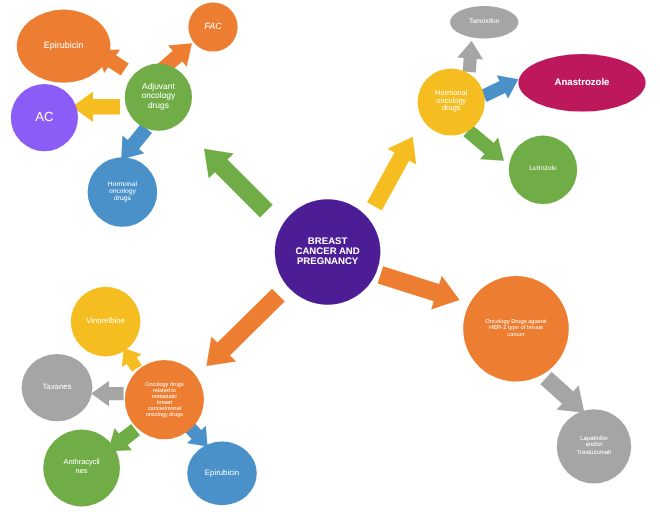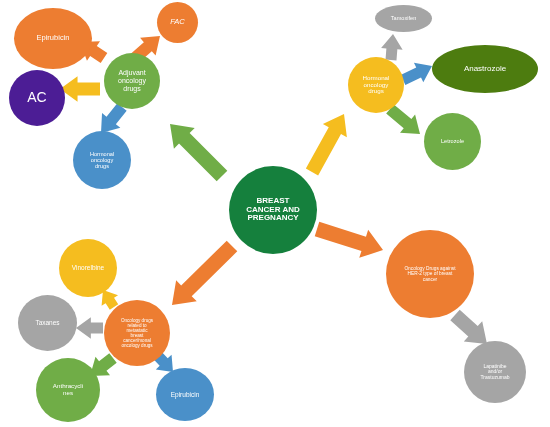--- a/index.html
+++ b/index.html
@@ -62,53 +62,53 @@
       <polygon points="396.48,60.42 397.34,49.23 402.61,49.63 393.00,34.00 381.11,47.98 386.38,48.38 385.52,59.58" fill="#a5a5a5"></polygon>
       <polygon points="405.39,84.95 421.02,77.41 423.31,82.16 432.00,66.00 413.94,62.75 416.24,67.50 400.61,75.05" fill="#4a90c9"></polygon>
       <polygon points="386.16,113.61 403.71,128.24 400.03,132.66 420.00,134.00 415.08,114.59 411.40,119.02 393.84,104.39" fill="#70ad47"></polygon>
       <polygon points="118.20,304.28 114.02,297.82 118.05,295.22 103.00,290.00 101.59,305.86 105.62,303.26 109.80,309.72" fill="#f5bd1f"></polygon>
       <polygon points="103.00,322.50 90.85,322.50 90.85,317.22 76.00,328.00 90.85,338.78 90.85,333.50 103.00,333.50" fill="#a5a5a5"></polygon>
       <polygon points="109.30,353.27 99.06,361.29 95.51,356.75 90.00,376.00 110.01,375.28 106.46,370.74 116.70,362.73" fill="#70ad47"></polygon>
       <polygon points="153.99,359.76 159.69,365.84 155.84,369.45 173.00,372.00 171.56,354.71 167.71,358.32 162.01,352.24" fill="#4a90c9"></polygon>
       <polygon points="450.30,320.19 468.29,336.50 463.78,341.47 487.00,344.00 482.21,321.14 477.70,326.12 459.70,309.81" fill="#a5a5a5"></polygon>
     </svg>
   <div id="node-layer">
-      <div class="node" style="left: 229px; top: 166px; width: 88px; height: 88px; background: #15803d; color: rgb(255, 255, 255); font-size: 8px; font-weight: 700;">
+      <div class="node" style="left: 229px; top: 166px; width: 88px; height: 88px; background: #4c1d95; color: rgb(255, 255, 255); font-size: 8px; font-weight: 700;">
         <span class="node-label">BREAST
 CANCER AND
 PREGNANCY</span>
       </div>
       <div class="node" style="left: 104px; top: 53px; width: 56px; height: 56px; background: rgb(112, 173, 71); color: rgb(255, 255, 255); font-size: 7px; font-weight: 400;">
         <span class="node-label">Adjuvant
 oncology
 drugs</span>
       </div>
       <div class="node" style="left: 14px; top: 8px; width: 78px; height: 61px; background: rgb(237, 125, 49); color: rgb(255, 255, 255); font-size: 7.5px; font-weight: 400;">
         <span class="node-label">Epirubicin</span>
       </div>
       <div class="node" style="left: 157px; top: 2px; width: 41px; height: 41px; background: rgb(237, 125, 49); color: rgb(255, 255, 255); font-size: 7.5px; font-weight: 400; font-style: italic;">
         <span class="node-label">FAC</span>
       </div>
-      <div class="node" style="left: 9px; top: 70px; width: 56px; height: 56px; background: #4c1d95; color: rgb(255, 255, 255); font-size: 14px; font-weight: 400;">
+      <div class="node" style="left: 9px; top: 70px; width: 56px; height: 56px; background: #8b5cf6; color: rgb(255, 255, 255); font-size: 11px; font-weight: 400;">
         <span class="node-label">AC</span>
       </div>
       <div class="node" style="left: 73px; top: 131px; width: 58px; height: 58px; background: rgb(74, 144, 201); color: rgb(255, 255, 255); font-size: 5.6px; font-weight: 400;">
         <span class="node-label">Hormonal
 oncology
 drugs</span>
       </div>
       <div class="node" style="left: 348px; top: 57px; width: 56px; height: 56px; background: rgb(245, 189, 31); color: rgb(255, 255, 255); font-size: 6.2px; font-weight: 400;">
         <span class="node-label">Hormonal
 oncology
 drugs</span>
       </div>
       <div class="node" style="left: 375px; top: 5px; width: 57px; height: 27px; background: rgb(165, 165, 165); color: rgb(255, 255, 255); font-size: 5.6px; font-weight: 400;">
         <span class="node-label">Tamoxifen</span>
       </div>
-      <div class="node" style="left: 432px; top: 45px; width: 106px; height: 48px; background: #4d7c0f; color: rgb(255, 255, 255); font-size: 8px; font-weight: 400;">
+      <div class="node" style="left: 432px; top: 45px; width: 106px; height: 48px; background: #be185d; color: rgb(255, 255, 255); font-size: 8px; font-weight: 700;">
         <span class="node-label">Anastrozole</span>
       </div>
       <div class="node" style="left: 424px; top: 113px; width: 57px; height: 57px; background: rgb(112, 173, 71); color: rgb(255, 255, 255); font-size: 5.6px; font-weight: 400;">
         <span class="node-label">Letrozole</span>
       </div>
       <div class="node" style="left: 104px; top: 300px; width: 66px; height: 66px; background: rgb(237, 125, 49); color: rgb(255, 255, 255); font-size: 4.6px; font-weight: 400;">
         <span class="node-label">Oncology drugs
 related to
 metastatic
 breast

